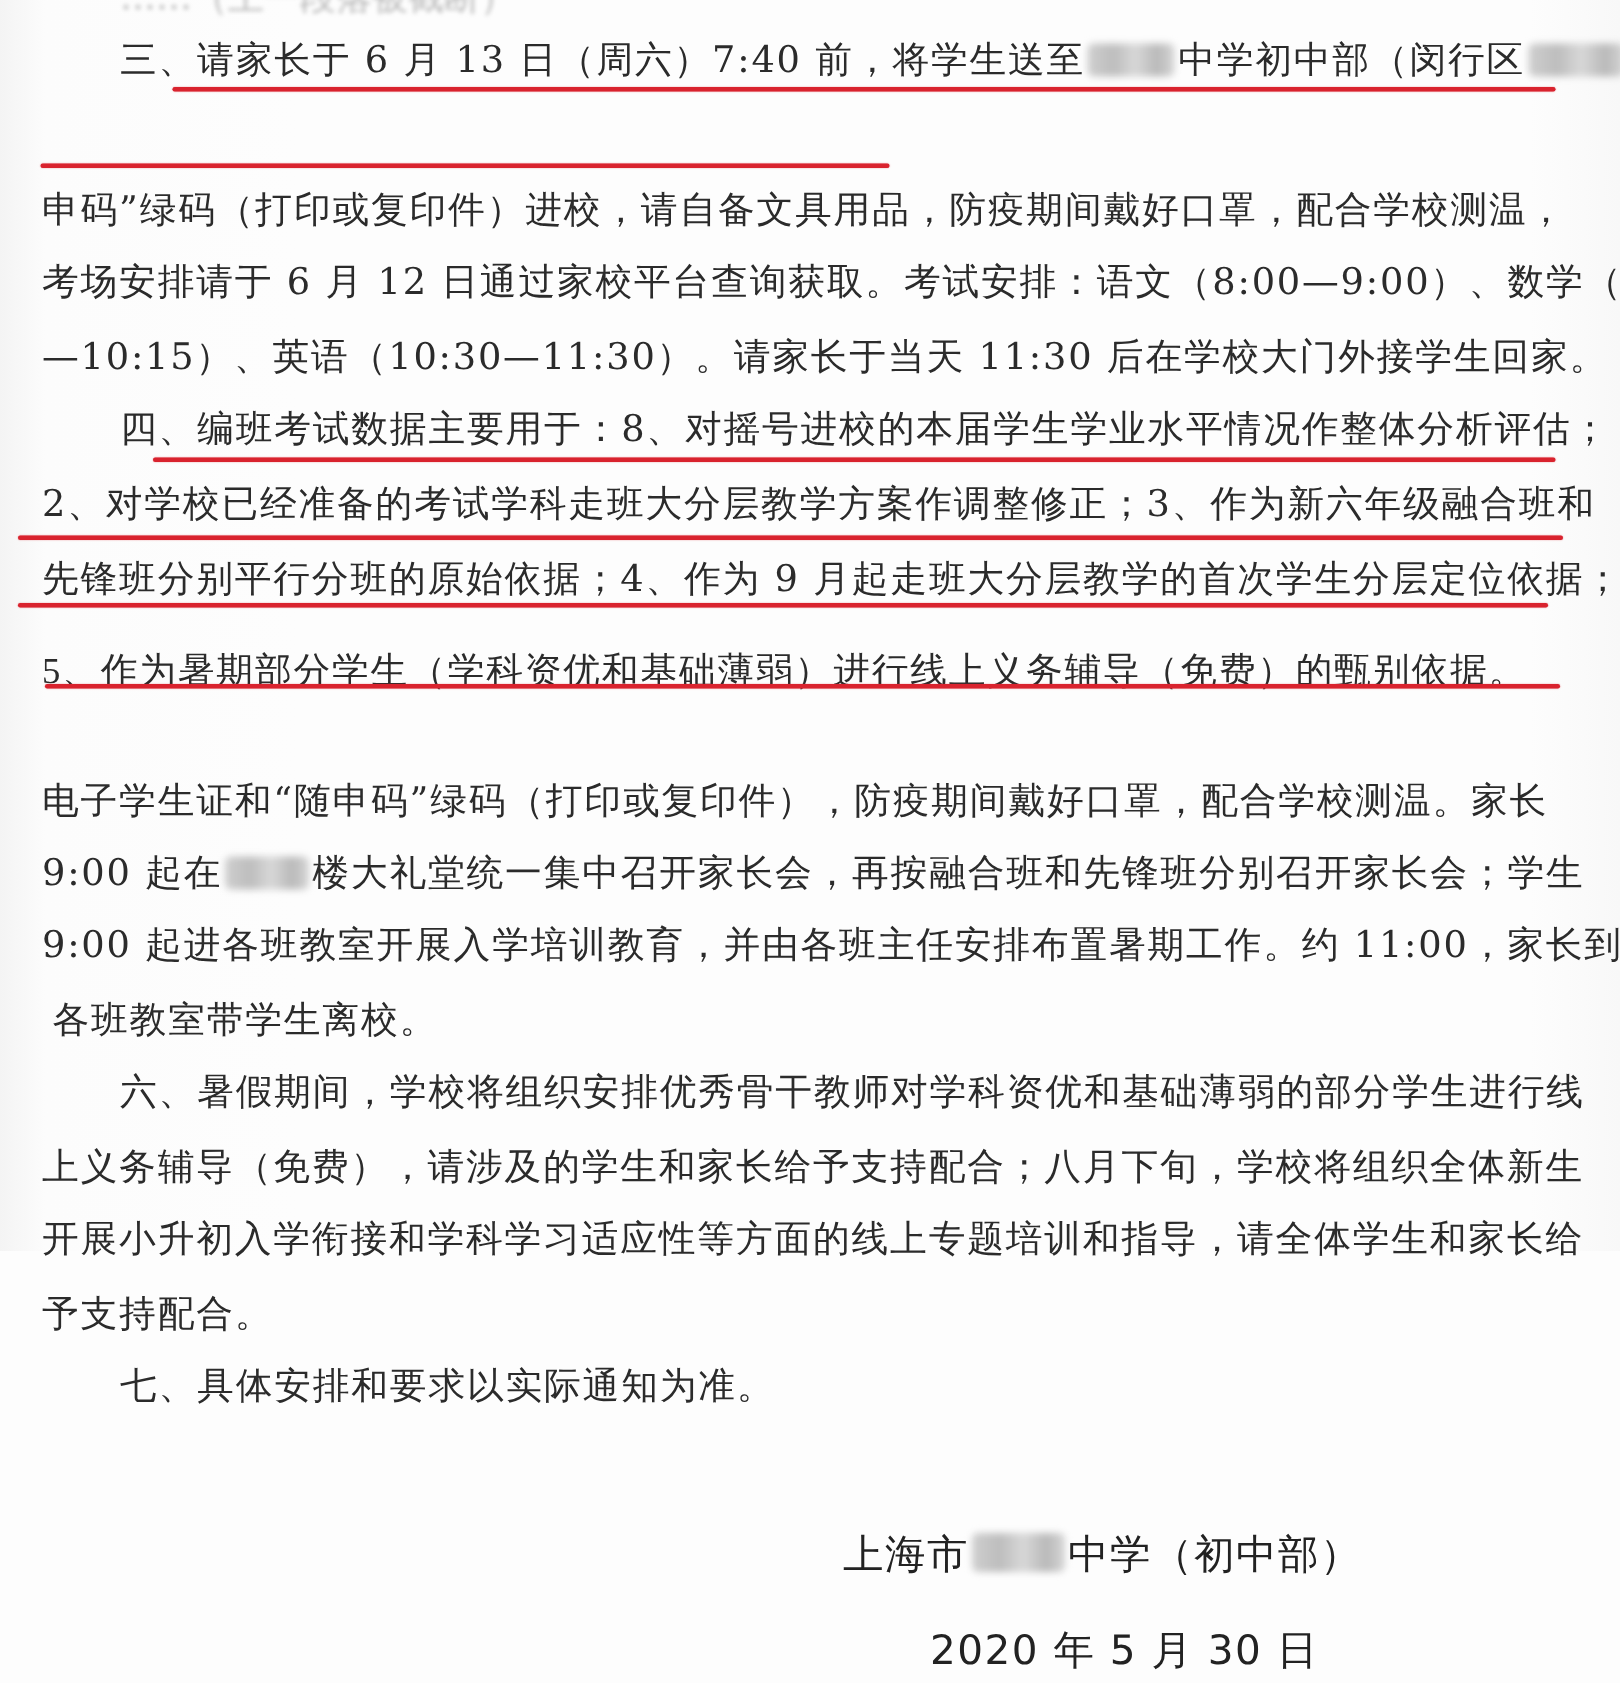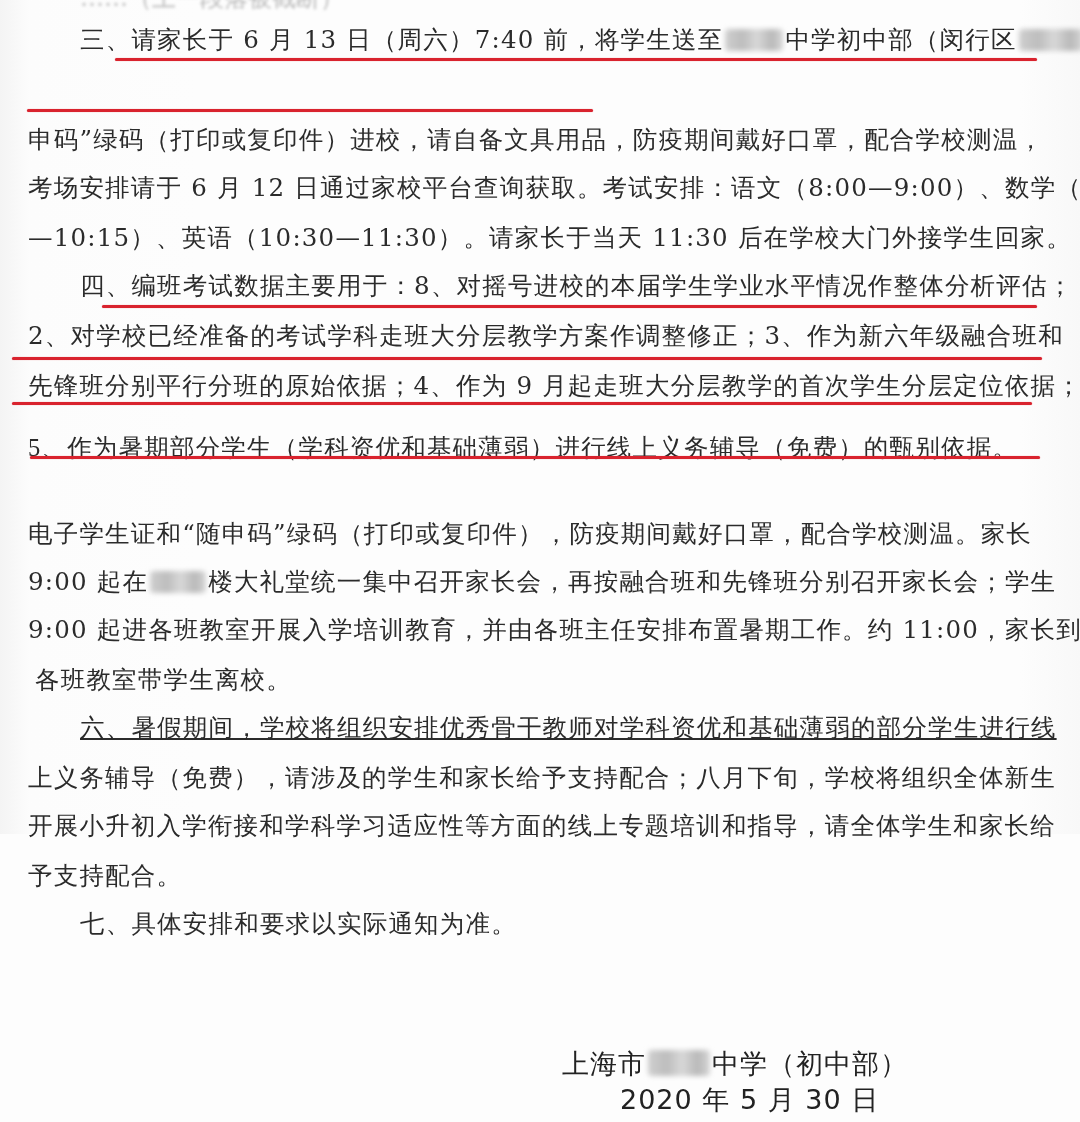--- a/index.html
+++ b/index.html
@@ -81,25 +81,25 @@
   <div class="line" style="left:28px; top:432px;font-family:Liberation Serif, serif;">5、作为暑期部分学生（学科资优和基础薄弱）进行线上义务辅导（免费）的甄别依据。</div>
   <div class="redline" style="left:30px; top:456px; width:1010px;"></div>
 
   <div class="line" style="left:28px; top:518px;">电子学生证和“随申码”绿码（打印或复印件），防疫期间戴好口罩，配合学校测温。家长</div>
   <div class="line" style="left:28px; top:566px;">
     <span>9:00 起在</span><span class="blur" style="width:56px"></span><span>楼大礼堂统一集中召开家长会，再按融合班和先锋班分别召开家长会；学生</span>
   </div>
   <div class="line" style="left:28px; top:614px;">9:00 起进各班教室开展入学培训教育，并由各班主任安排布置暑期工作。约 11:00，家长到</div>
   <div class="line" style="left:19px; top:664px;margin-left:16px;">各班教室带学生离校。</div>
 
-  <div class="line" style="left:80px; top:712px;text-decoration:underline;">六、暑假期间，学校将组织安排优秀骨干教师对学科资优和基础薄弱的部分学生进行线</div>
+  <div class="line" style="left:80px; top:712px;">六、暑假期间，学校将组织安排优秀骨干教师对学科资优和基础薄弱的部分学生进行线</div>
   <div class="line" style="left:28px; top:762px;">上义务辅导（免费），请涉及的学生和家长给予支持配合；八月下旬，学校将组织全体新生</div>
   <div class="line" style="left:28px; top:810px;">开展小升初入学衔接和学科学习适应性等方面的线上专题培训和指导，请全体学生和家长给</div>
   <div class="line" style="left:28px; top:860px;">予支持配合。</div>
 
   <div class="line" style="left:80px; top:908px;">七、具体安排和要求以实际通知为准。</div>
 
-  <div class="sig" style="left:562px; top:1018px;margin-top:28px;">
+  <div class="sig" style="left:562px; top:1018px;">
     <span>上海市</span><span class="blur" style="width:62px; height:26px;"></span><span>中学（初中部）</span>
   </div>
   <div class="sig" style="left:620px; top:1082px;text-align:right;">2020 年 5 月 30 日</div>
 
 </div>
 
 </body></html>

